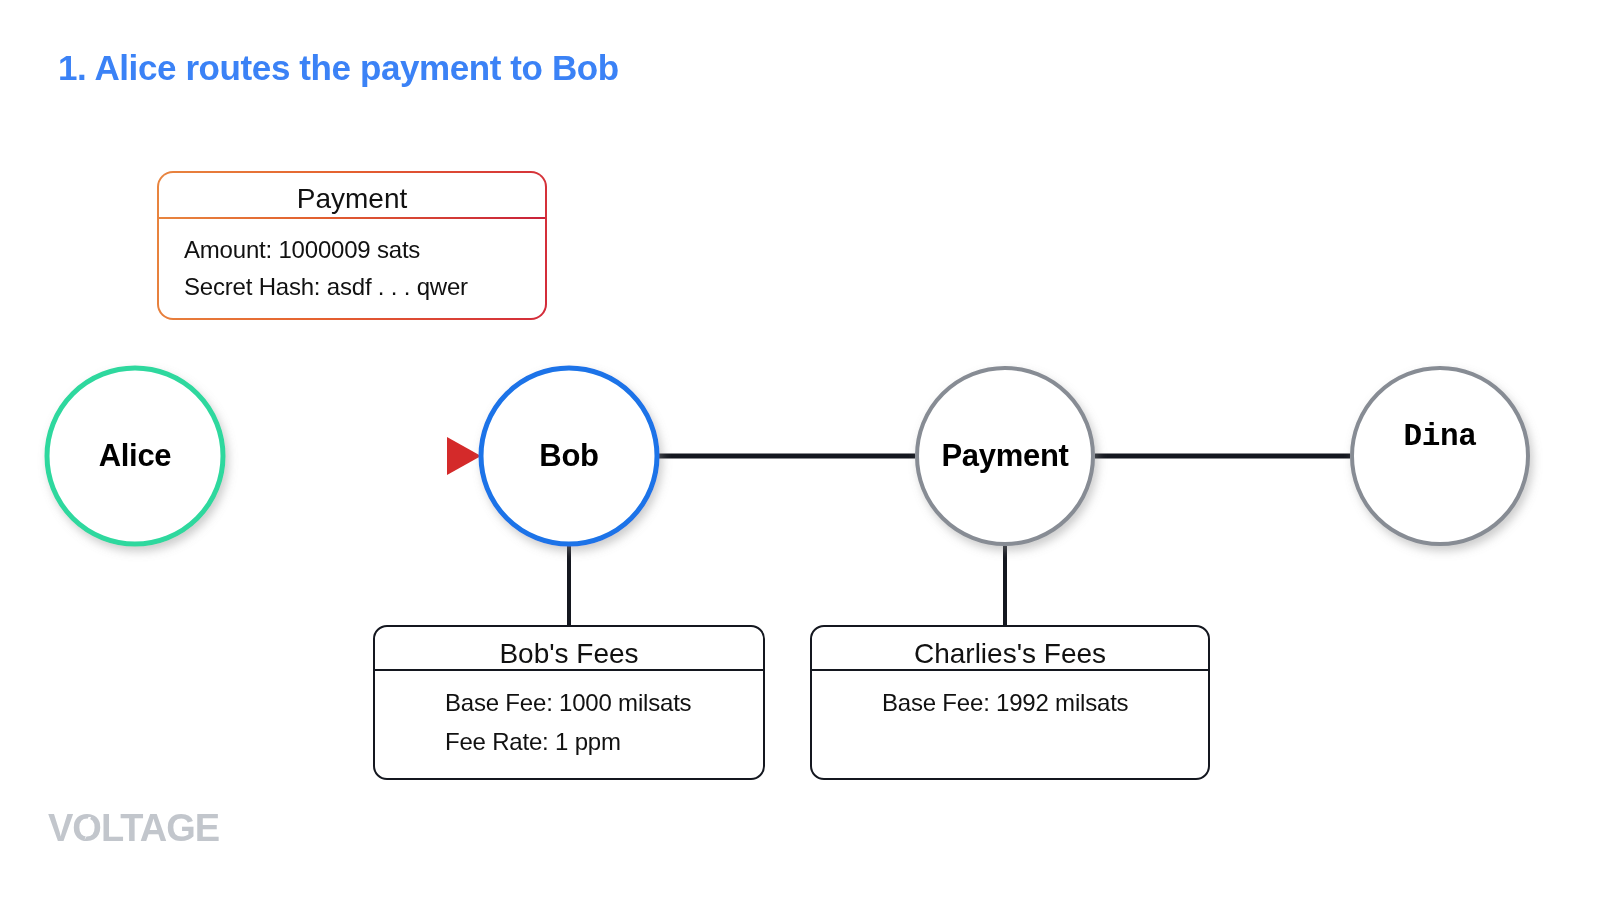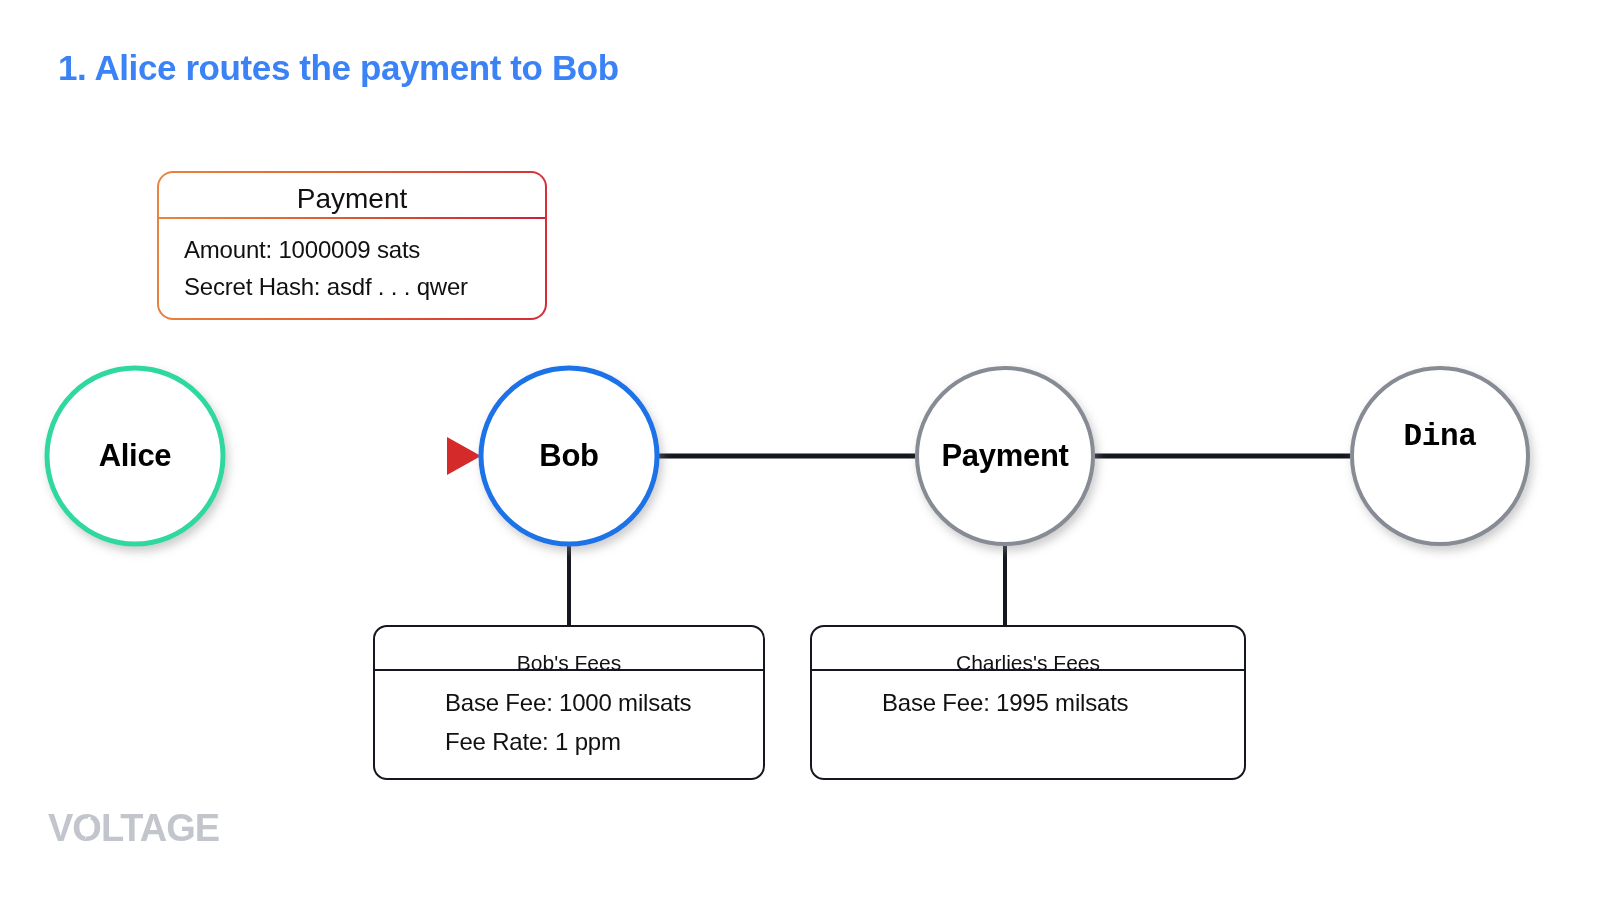--- a/index.html
+++ b/index.html
@@ -105,44 +105,44 @@
   #payment-card .card-body {
     padding: 17px 0 0 25px;
   }
   #payment-card .card-line { margin-bottom: 9px; }
 
   
   .fee-card {
     border: 2px solid #14171f;
   }
   .fee-card .card-header {
-    padding-top: 24px;
+    padding-top: 11px;
     height: 42px;
-    font-size: 21px;
+    font-size: 28px;
   }
   .fee-divider {
     height: 2px;
     width: 100%;
     background: #14171f;
   }
   .fee-card .card-body {
     padding: 18px 0 0 22px;
   }
   .fee-card .card-line { margin-bottom: 11px; margin-left: 48px; }
 
   #bob-fees-card {
     left: 373px;
     top: 625px;
     width: 392px;
     height: 155px;
   }
   #charlie-fees-card {
     left: 810px;
     top: 625px;
-    width: 436px;
+    width: 400px;
     height: 155px;
   }
 
   
   #voltage-logo {
     position: absolute;
     left: 48px;
     top: 805px;
     width: 200px;
     height: 46px;
@@ -204,21 +204,21 @@
   <div class="card-body">
     <div class="card-line">Base Fee: 1000 milsats</div>
     <div class="card-line">Fee Rate: 1 ppm</div>
   </div>
 </div>
 
 <div id="charlie-fees-card" class="card fee-card">
   <div class="card-header">Charlies's Fees</div>
   <div class="fee-divider"></div>
   <div class="card-body">
-    <div class="card-line">Base Fee: 1995 milsats</div>
+    <div class="card-line">Base Fee: 1992 milsats</div>
   </div>
 </div>
 
 <svg id="voltage-logo" viewBox="0 0 200 46" xmlns="http://www.w3.org/2000/svg">
   <text x="0" y="36" font-family="Liberation Sans, sans-serif" font-size="38" font-weight="bold" letter-spacing="-1" fill="#C2C6CC">VOLTAGE</text>
 
   <polygon points="40.5,12 35,25 39.5,25 36.5,35 44,21.5 39.5,21.5 43,12" fill="#ffffff"></polygon>
 </svg>
 
 </body></html>

